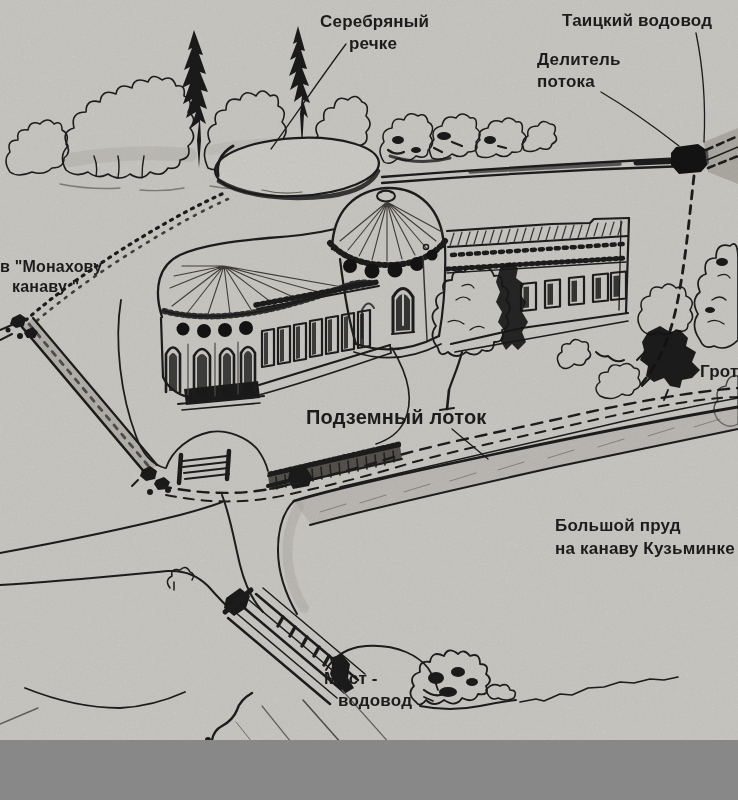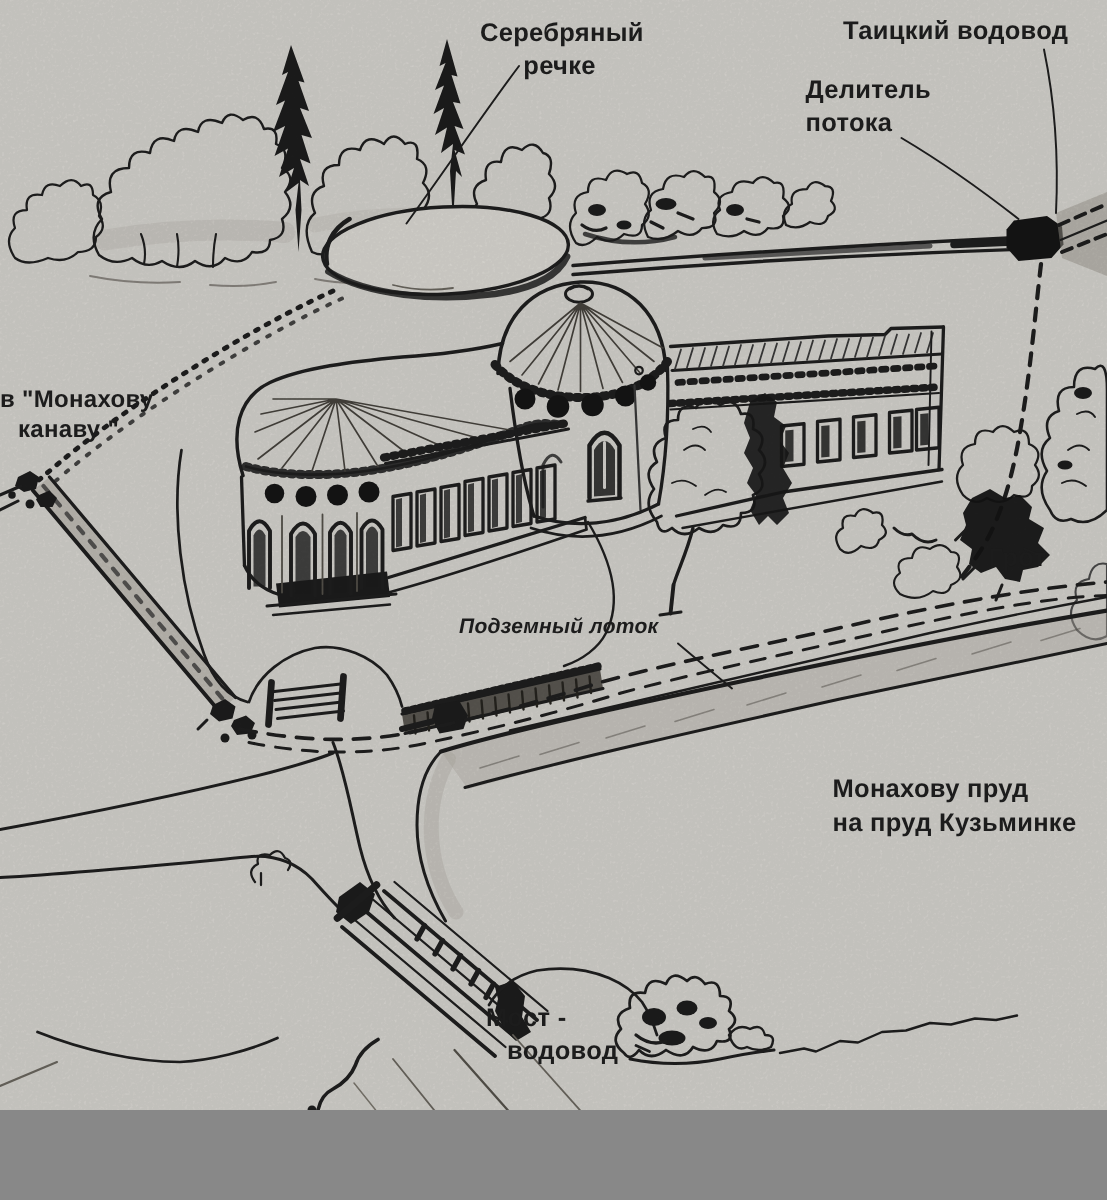--- a/index.html
+++ b/index.html
@@ -4,21 +4,21 @@
 <style>
   :root{ --paper:#d7d5d0; --ink:#1c1c1c; --pencil-light:#6b675f; }
   html,body{margin:0;padding:0;background:#888;}
   .stage{position:relative;width:738px;height:740px;background:var(--paper);overflow:hidden;}
   .stage svg{position:absolute;left:0;top:0;color:var(--ink);}
   .label{position:absolute;font-family:"Liberation Sans",sans-serif;font-weight:700;
          color:var(--ink);letter-spacing:.2px;line-height:22px;white-space:nowrap;font-size:17px;}
   .label span{display:block;}
   .center{text-align:center;}
   .small{font-size:16px;line-height:20px;}
-  .big{font-size:14px;font-style:italic;}
+  .big{font-size:20px;}
   .lh23{line-height:23px;}
   .ind1{padding-left:12px;} .ind2{padding-left:26px;}
 </style>
 </head>
 <body>
 
 <div class="stage">
 
 <svg width="738" height="800" viewBox="0 0 738 800">
   <defs>
@@ -314,31 +314,31 @@
 
 <div class="label" style="left:562px;top:10px;">
   <span>Таицкий водовод</span>
 </div>
 
 <div class="label small" style="left:0px;top:257px;">
   <span>в "Монахову</span>
   <span class="ind1">канаву "</span>
 </div>
 
-<div class="label" style="left:659px;top:361px;">
+<div class="label" style="left:700px;top:361px;">
   <span>Грот</span>
 </div>
 
 <div class="label big" style="left:306px;top:406px;">
   <span>Подземный лоток</span>
 </div>
 
 <div class="label lh23" style="left:555px;top:514px;">
-  <span>Монахову пруд</span>
-  <span>на пруд Кузьминке</span>
+  <span>Большой пруд</span>
+  <span>на канаву Кузьминке</span>
 </div>
 
 <div class="label" style="left:312px;top:668px;">
   <span class="ind1">Мост -</span>
   <span class="ind2">водовод</span>
 </div>
 
 </div>
 
 </body></html>

